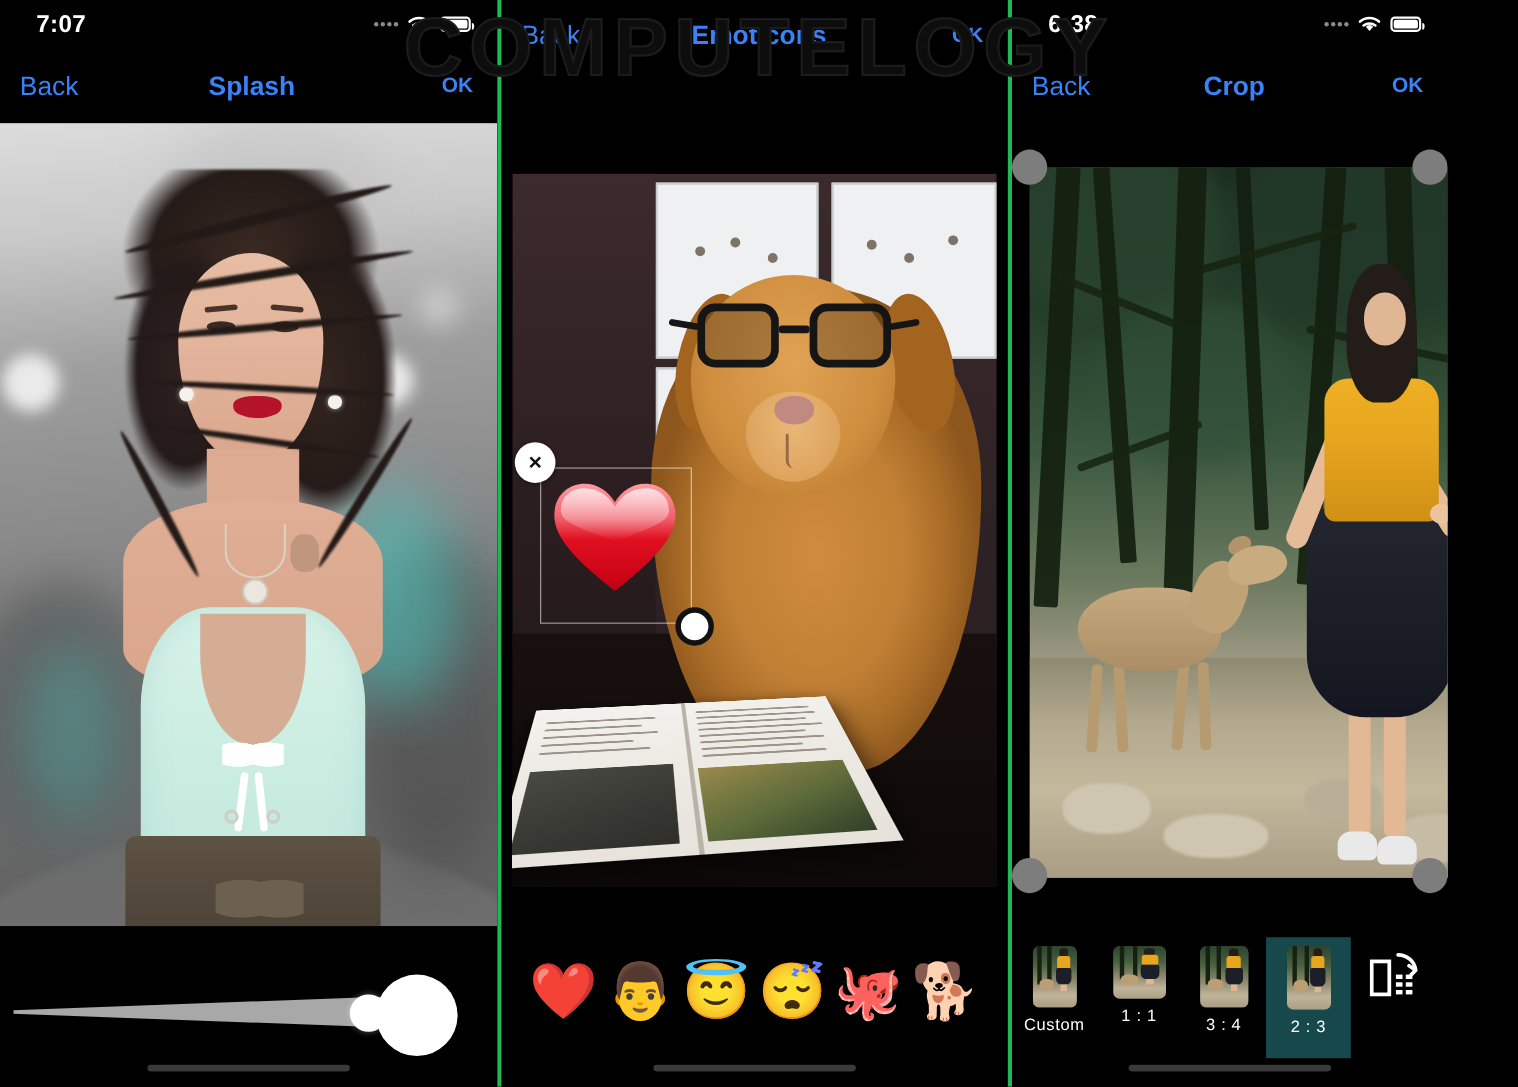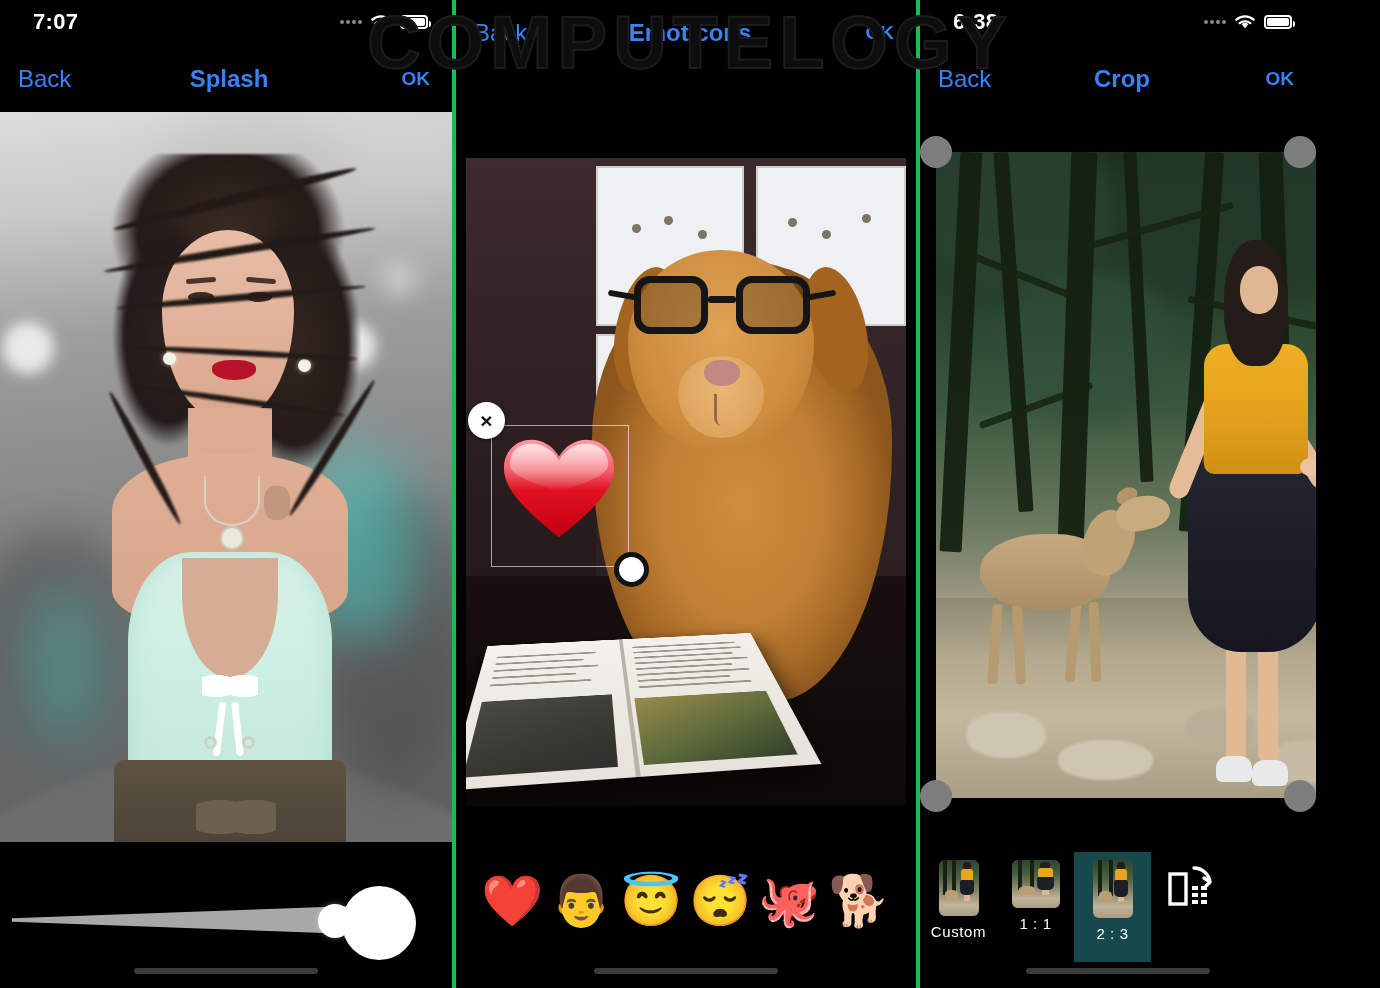--- a/index.html
+++ b/index.html
@@ -657,20 +657,35 @@
           <div class="thumb-fig">
               <div class="tf-hair"></div>
               <div class="tf-top"></div>
               <div class="tf-skirt"></div>
               <div class="tf-legs"></div>
             </div>
         </div>
         <div class="ratio-label">1 : 1</div>
       </div>
 
+      <div class="ratio-item">
+        <div class="ratio-thumb r34">
+          <div class="thumb-art"></div>
+          <div class="thumb-tree" style="left:12%"></div>
+          <div class="thumb-tree" style="left:36%"></div>
+          <div class="thumb-deer"></div>
+          <div class="thumb-fig">
+              <div class="tf-hair"></div>
+              <div class="tf-top"></div>
+              <div class="tf-skirt"></div>
+              <div class="tf-legs"></div>
+            </div>
+        </div>
+        <div class="ratio-label">3 : 4</div>
+      </div>
 
       <div class="ratio-item selected">
         <div class="ratio-thumb r23">
           <div class="thumb-art"></div>
           <div class="thumb-tree" style="left:14%"></div>
           <div class="thumb-tree" style="left:40%"></div>
           <div class="thumb-deer"></div>
           <div class="thumb-fig">
               <div class="tf-hair"></div>
               <div class="tf-top"></div>

